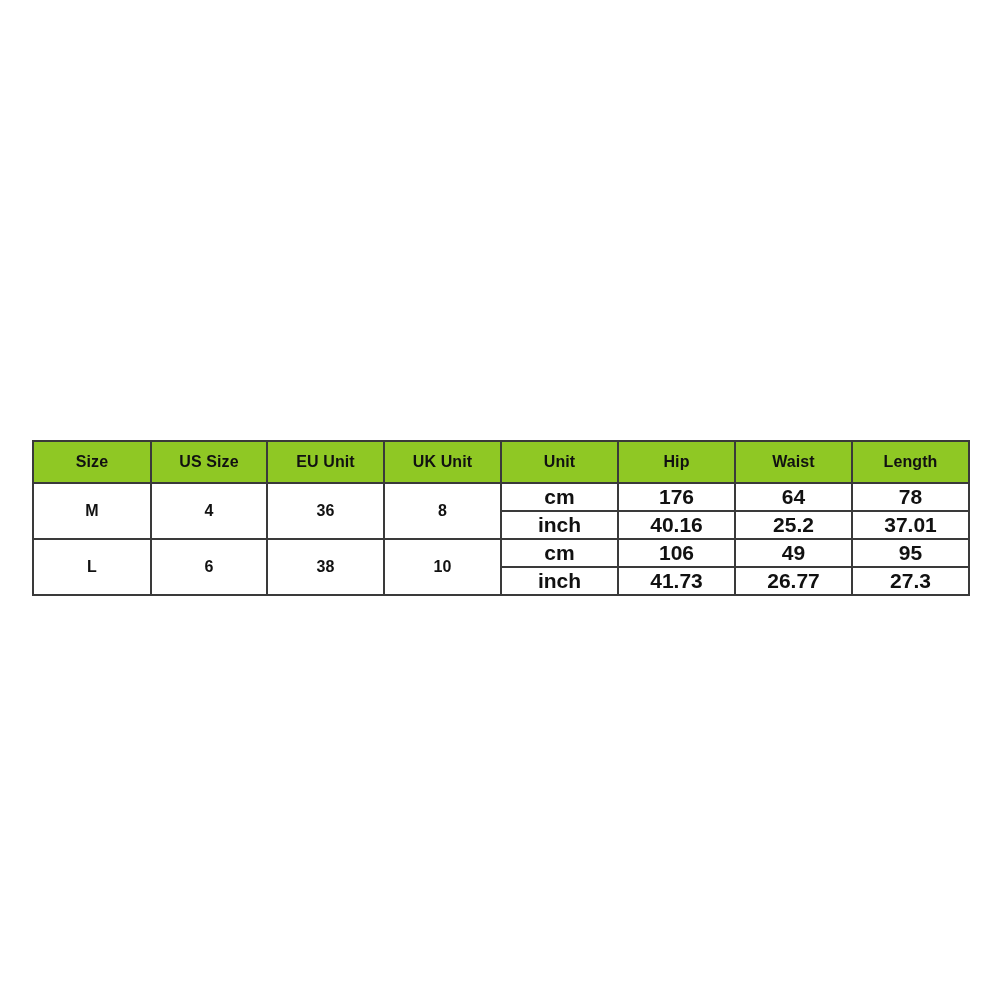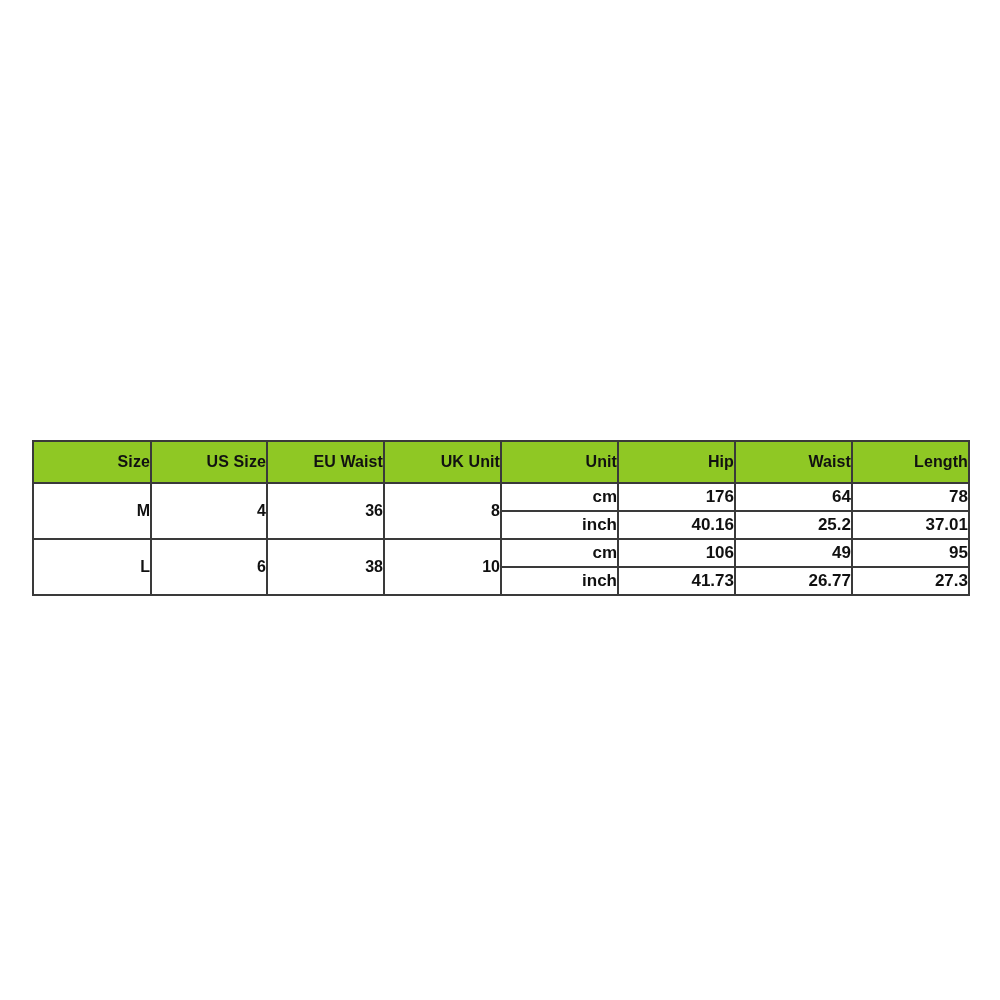--- a/index.html
+++ b/index.html
@@ -35,41 +35,41 @@
   table.size-chart col.c-eu     { width: 117px; }
   table.size-chart col.c-uk     { width: 117px; }
   table.size-chart col.c-unit   { width: 117px; }
   table.size-chart col.c-hip    { width: 117px; }
   table.size-chart col.c-waist  { width: 117px; }
   table.size-chart col.c-length { width: 117px; }
 
   table.size-chart th,
   table.size-chart td {
     border: 2px solid #3a3a3a;
-    text-align: right;
+    text-align: center;
     vertical-align: middle;
     color: #111111;
     font-weight: bold;
     padding: 0;
     margin-left: 16px;
   }
 
   table.size-chart thead th {
     background: #8FC824;
     height: 40px;
     line-height: 40px;
     font-size: 16px;
     letter-spacing: 0.1px;
   }
 
   table.size-chart tbody td {
     background: #ffffff;
     height: 26px;
     line-height: 26px;
-    font-size: 17px;
+    font-size: 21px;
   }
 
   table.size-chart tbody td.span-cell {
     font-size: 16px;
   }
 </style>
 </head>
 <body>
 
 <div id="size-chart-wrap">
@@ -81,21 +81,21 @@
         <col class="c-uk">
       <col class="c-unit">
         <col class="c-hip">
         <col class="c-waist">
         <col class="c-length">
     </colgroup>
     <thead>
       <tr>
         <th>Size</th>
         <th>US Size</th>
-        <th>EU Waist</th>
+        <th>EU Unit</th>
         <th>UK Unit</th>
         <th>Unit</th>
         <th>Hip</th>
         <th>Waist</th>
         <th>Length</th>
       </tr>
     </thead>
     <tbody>
 
       <tr>

